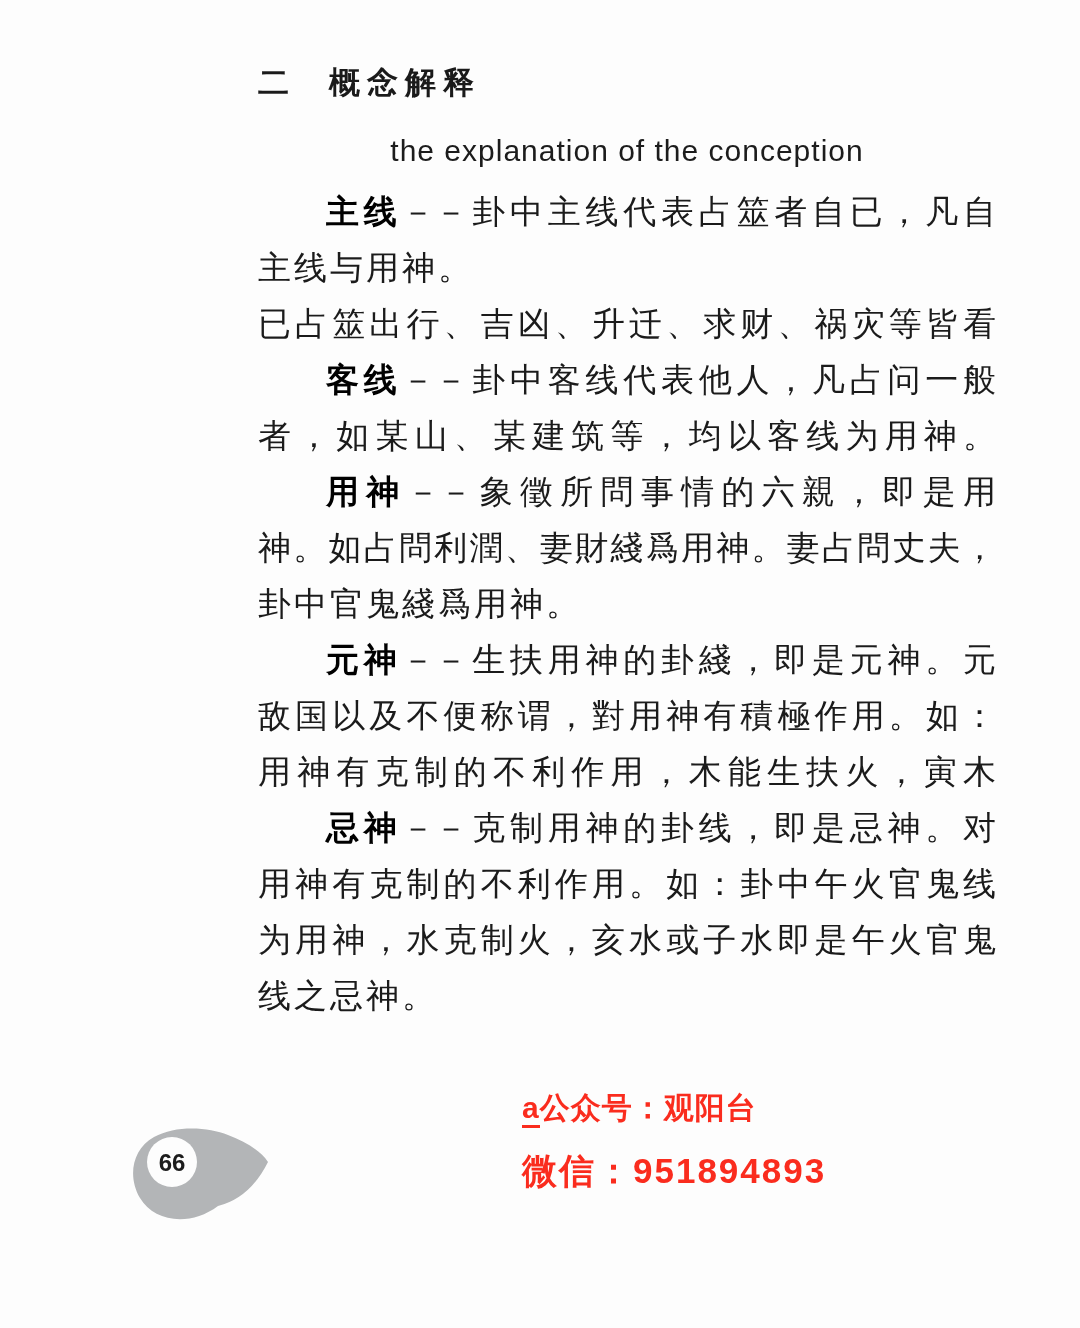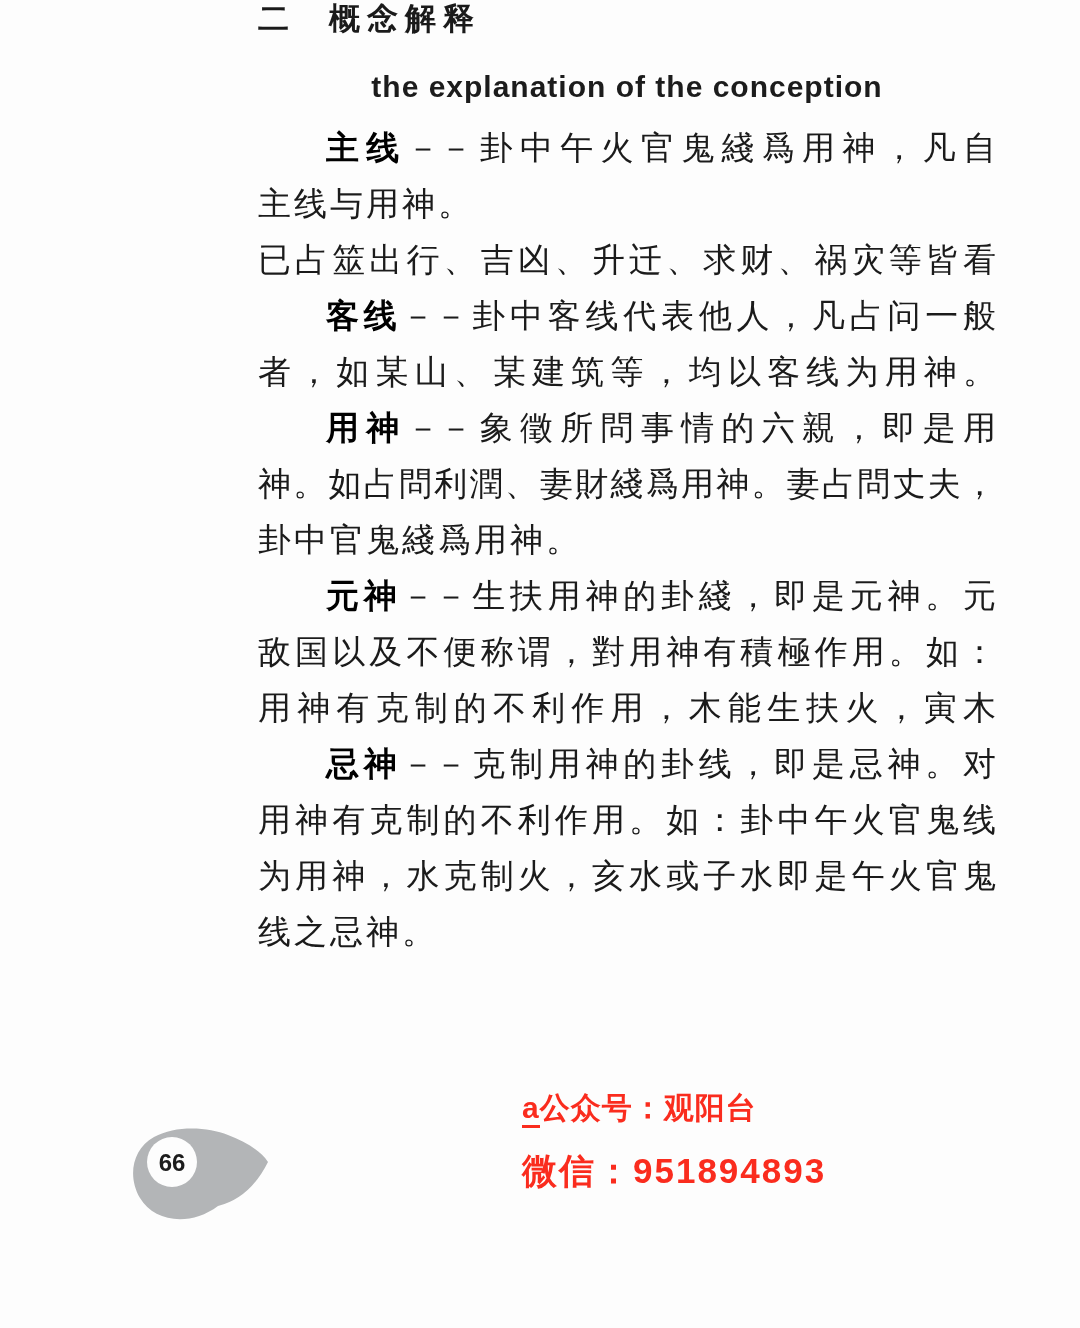--- a/index.html
+++ b/index.html
@@ -8,30 +8,31 @@
     background: #fdfdfd;
     font-family: "Liberation Sans", sans-serif;
     color: #161616;
     position: relative;
     overflow: hidden;
   }
   .page { position: absolute; inset: 0; }
   .content { margin-left: 258px; width: 738px; }
 
   .heading {
+    padding-top: 64px;
     font-size: 31px; font-weight: bold;
     line-height: 38px; color: #1a1a1a;
     white-space: nowrap;
   }
   .heading .num { margin-right: 40px; letter-spacing: 0; }
   .heading .title { letter-spacing: 7px; }
 
   .subtitle {
     margin-top: 30px;
-    font-size: 30px; font-weight: bold;
+    font-size: 30px; font-weight: normal;
     line-height: 38px; letter-spacing: 1px;
     text-align: center; color: #1c1c1c;
     white-space: nowrap;
   }
 
   .bodytext { margin-top: 14px; font-size: 33px; color: #1b1b1b; }
   .line {
     height: 56px; line-height: 56px;
     text-align: justify; text-align-last: justify;
     text-justify: inter-character;
@@ -66,21 +67,21 @@
     <div class="heading">
       <span class="num">二</span><span class="title">概念解释</span>
     </div>
 
     <div class="subtitle">the explanation of the conception</div>
 
     <div class="bodytext">
 
       <div class="para">
         <div class="line first">
-          <span class="term">主线</span><span>－－卦中午火官鬼綫爲用神，凡自</span>
+          <span class="term">主线</span><span>－－卦中主线代表占筮者自已，凡自</span>
         </div>
         <div class="line lastline">主线与用神。</div>
         <div class="line">已占筮出行、吉凶、升迁、求财、祸灾等皆看</div>
       </div>
 
       <div class="para">
         <div class="line first">
           <span class="term">客线</span><span>－－卦中客线代表他人，凡占问一般</span>
         </div>
         <div class="line">者，如某山、某建筑等，均以客线为用神。</div>

